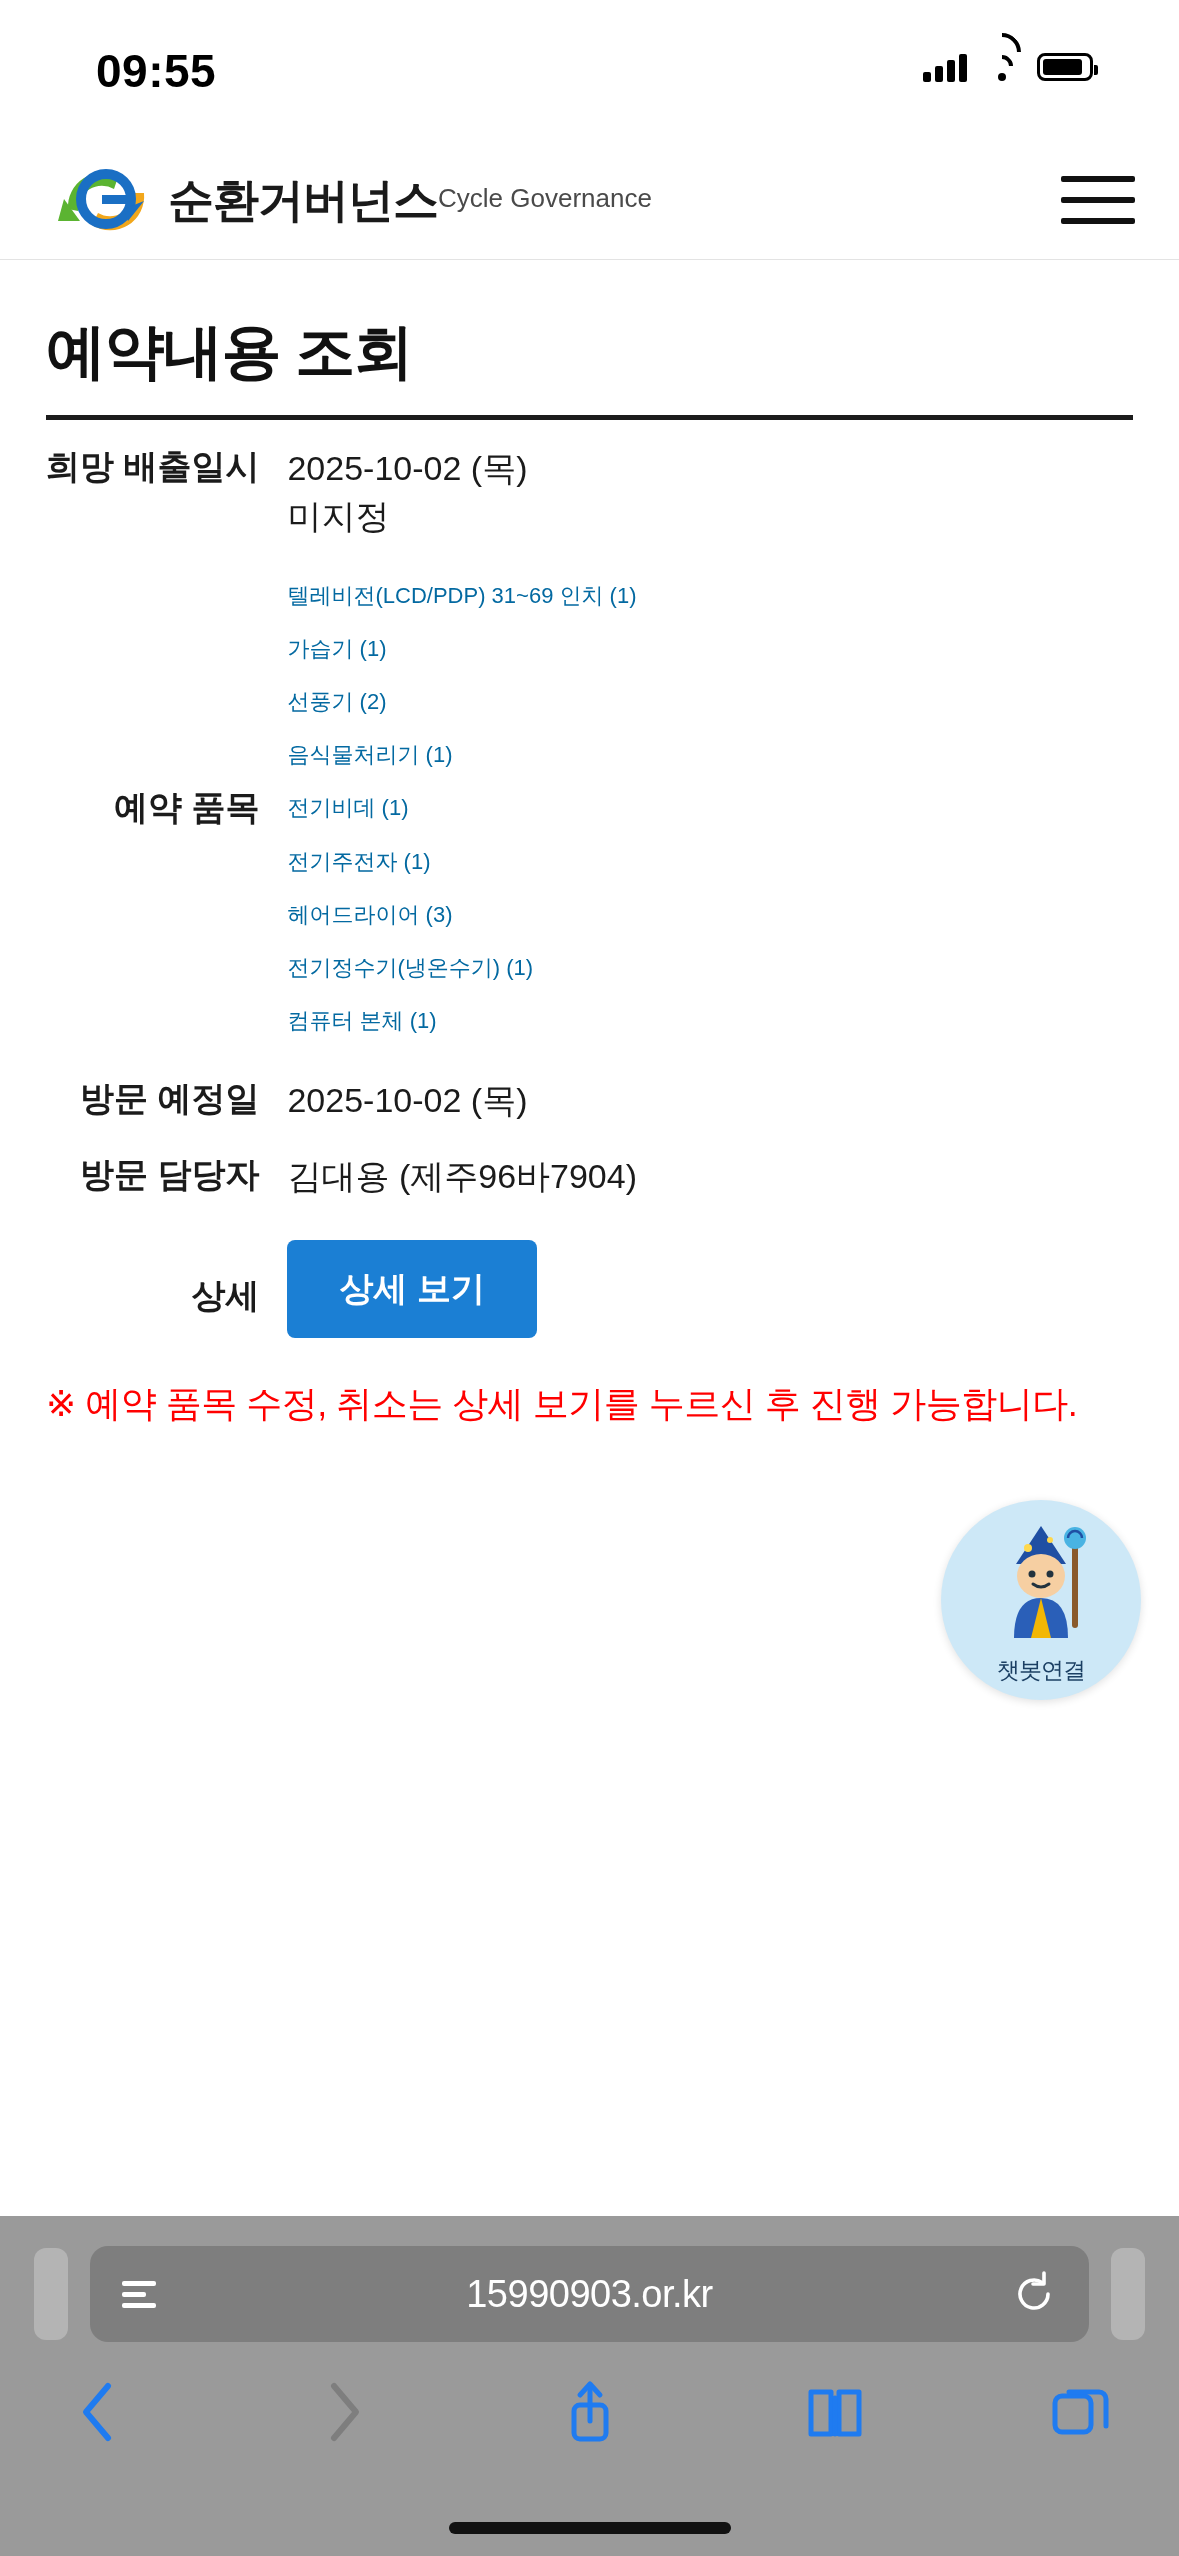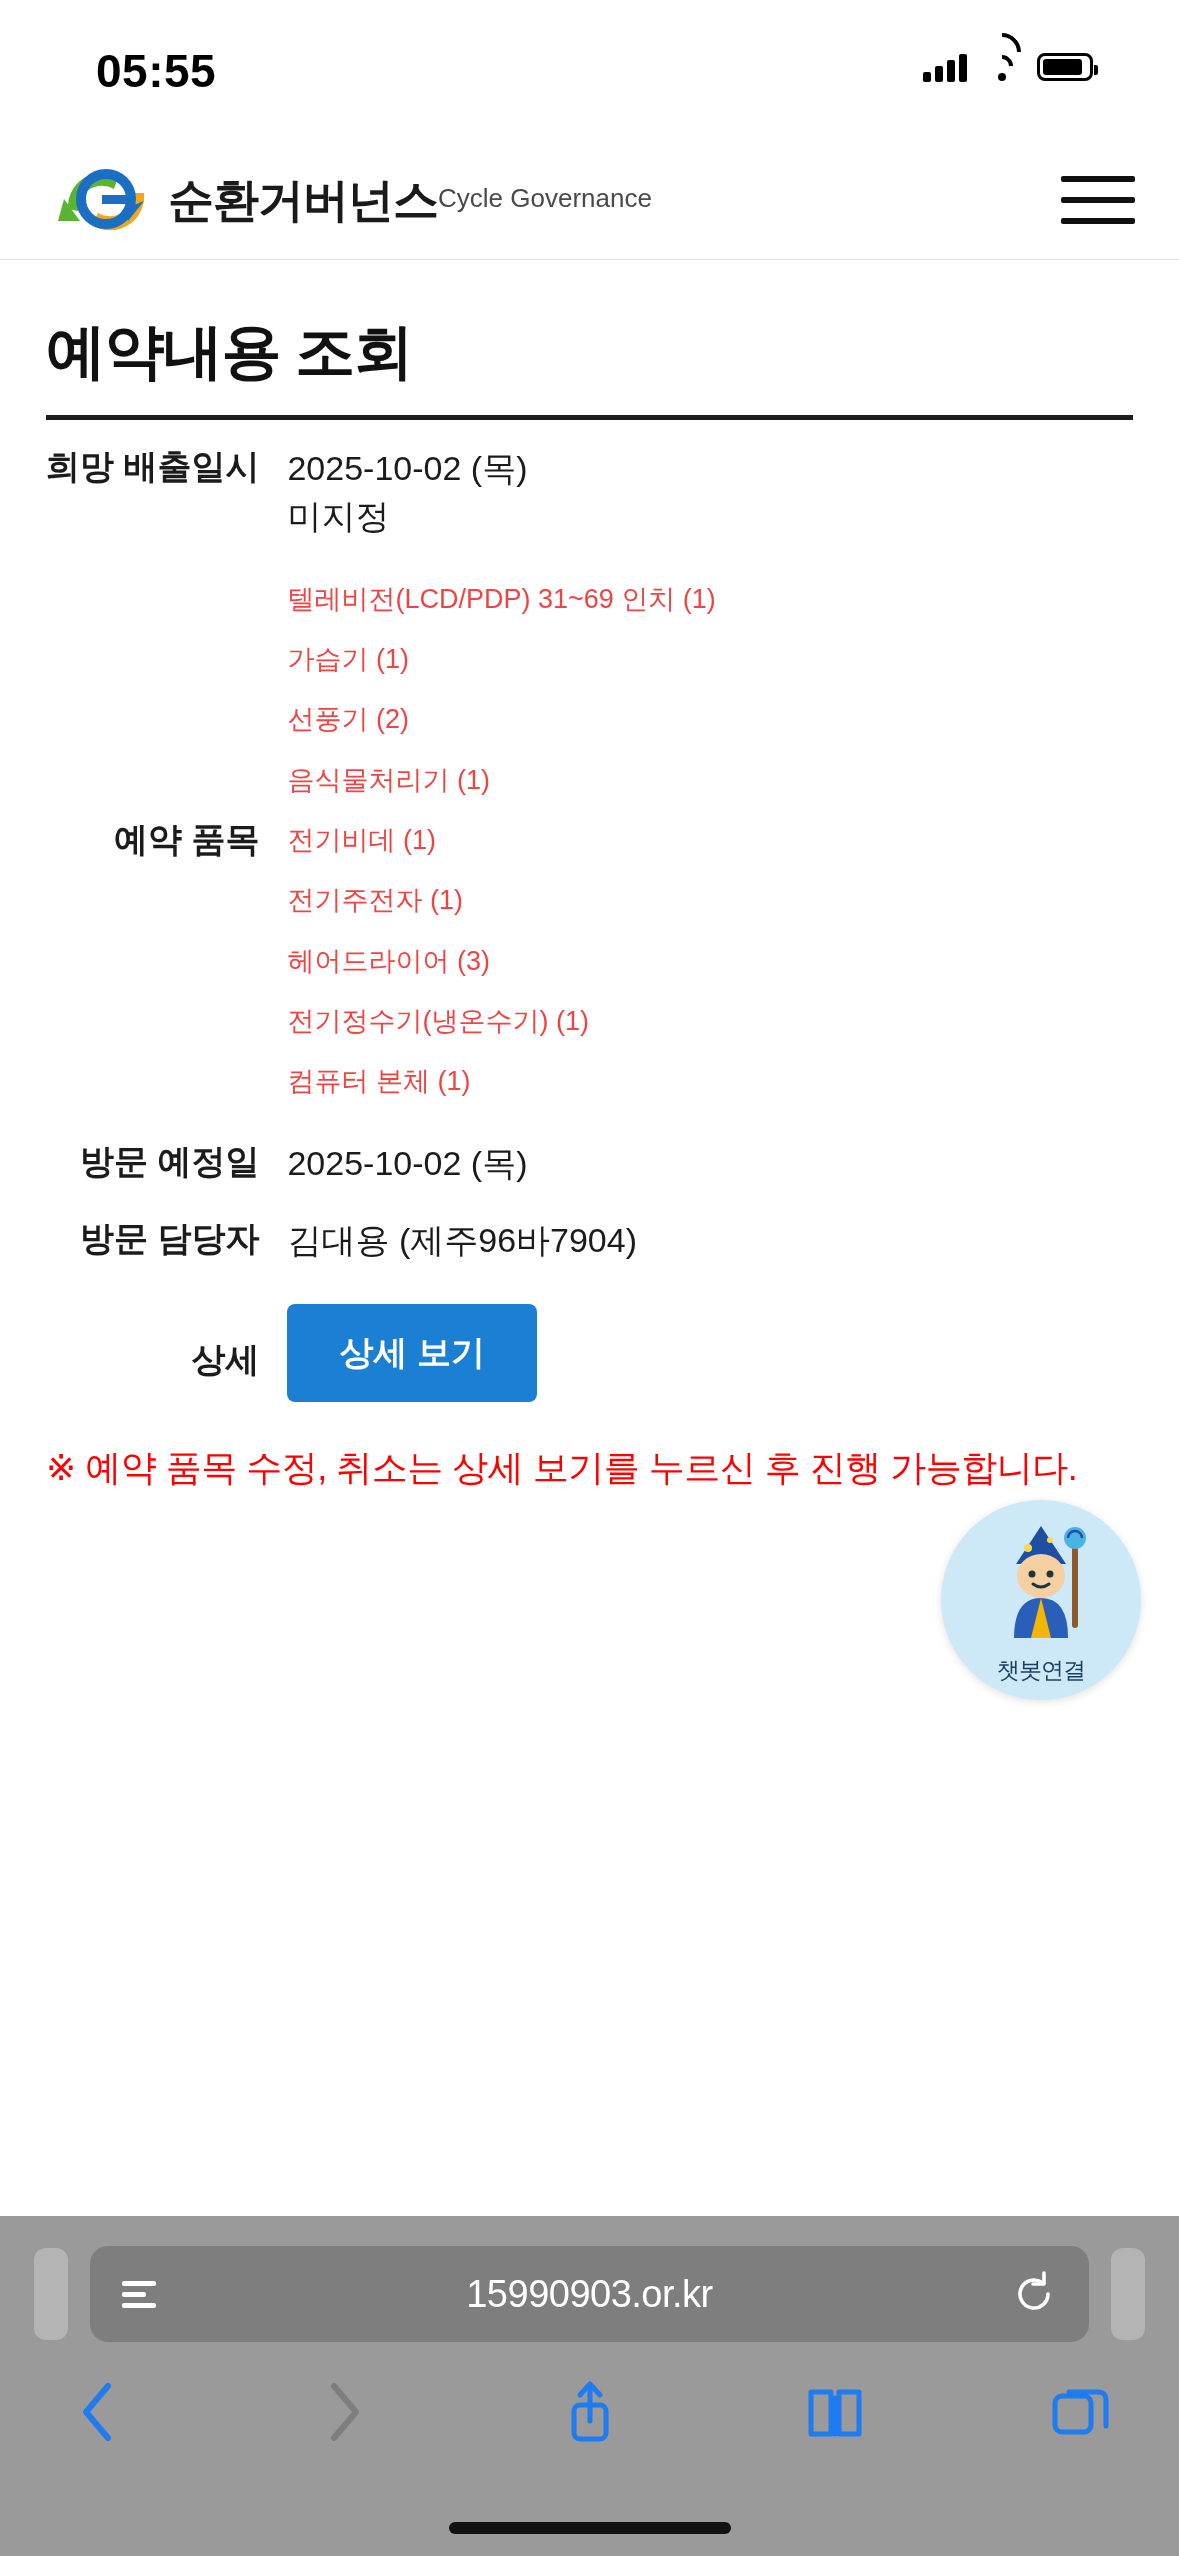--- a/index.html
+++ b/index.html
@@ -116,21 +116,21 @@
   }
   table.info td {
     text-align: left;
     vertical-align: top;
     padding: 14px 0;
     font-size: 34px;
     color: #1b1b1b;
     line-height: 1.42;
   }
   .items-list { list-style: none; margin: 0; padding: 0; }
-  .items-list li { padding: 11px 0; font-size: 27px; color:#ef4444; }
+  .items-list li { padding: 11px 0; font-size: 22px; color:#0369a1; }
   .status-link { color: #2f6fd0; }
   .detail-btn {
     display: inline-block;
     background: #1b7fd4;
     color: #ffffff;
     font-size: 34px;
     font-weight: 700;
     padding: 26px 52px;
     border: none;
     border-radius: 8px;
@@ -221,21 +221,21 @@
     width: 282px; height: 12px; border-radius: 6px;
     background: #111;
   }
 </style>
 </head>
 <body>
 
 <div class="phone">
 
   <div class="statusbar">
-    <div class="status-time">05:55</div>
+    <div class="status-time">09:55</div>
     <div class="status-right">
       <span class="bars">
           <i></i>
           <i></i>
           <i></i>
           <i></i>
         </span>
       <span class="wifi">
         <span class="w1"></span>
           <span class="w2"></span>

